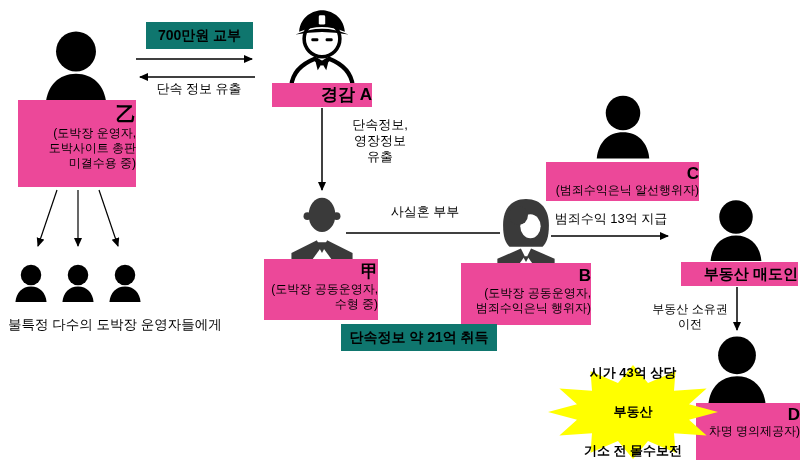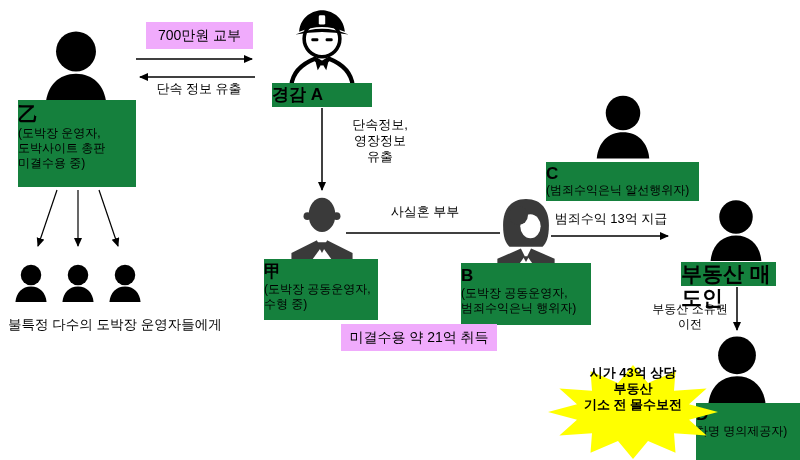--- a/index.html
+++ b/index.html
@@ -2,23 +2,23 @@
 <html><head>
 <meta charset="utf-8">
 <style>
   *{margin:0;padding:0;box-sizing:border-box}
   html,body{background:#ffffff}
   #canvas{position:relative;width:800px;height:460px;background:#ffffff;overflow:hidden;
           font-family:"Liberation Sans","DejaVu Sans",sans-serif;color:#000}
   .abs{position:absolute}
   svg.overlay{position:absolute;left:0;top:0;z-index:1}
   .node-icon{position:absolute;z-index:2}
-  .gbox{position:absolute;background:#15803d;text-align:left;z-index:3;font-weight:700}
-  .ybox{position:absolute;background:#f0abfc;display:flex;align-items:center;justify-content:center;
-        font-weight:400;z-index:4;font-size:14px}
+  .gbox{position:absolute;background:#ec4899;text-align:right;z-index:3;font-weight:700}
+  .ybox{position:absolute;background:#0f766e;display:flex;align-items:center;justify-content:center;
+        font-weight:700;z-index:4;font-size:14px}
   .lbl{position:absolute;font-weight:400;text-align:center;z-index:4;font-size:13px;line-height:16px}
   .nm-xl{font-weight:700;font-size:20px;line-height:23px}
   .nm{font-weight:700;font-size:17px;line-height:20px}
   .desc{font-weight:400;font-size:12px;line-height:15px;white-space:nowrap}
   .nowrap{white-space:nowrap}
 </style>
 </head>
 <body>
 
 <div id="canvas">
@@ -113,55 +113,55 @@
 
   <svg class="node-icon" style="left:493px;top:197px" width="66" height="70">
       <use href="#sym-woman" fill="#3a3a3a"></use>
     </svg>
   <div class="gbox" style="left:461px;top:263px;width:130px;height:62px;padding-top:3px">
     <div class="nm">B</div>
     <div class="desc">(도박장 공동운영자,</div>
     <div class="desc">범죄수익은닉 행위자)</div>
   </div>
 
-  <div class="ybox" style="left:341px;top:324px;width:156px;height:27px">미결수용 약 21억 취득</div>
+  <div class="ybox" style="left:341px;top:324px;width:156px;height:27px">단속정보 약 21억 취득</div>
 
   <svg class="node-icon" style="left:591px;top:90px" width="64" height="73">
       <use href="#sym-person" fill="#000"></use>
     </svg>
   <div class="gbox" style="left:546px;top:162px;width:153px;height:39px;padding-top:2px">
     <div class="nm" style="line-height:19px">C</div>
     <div class="desc">(범죄수익은닉 알선행위자)</div>
   </div>
 
   <div class="lbl nowrap" style="left:551px;top:211px;width:120px">범죄수익 13억 지급</div>
 
   <svg class="node-icon" style="left:700px;top:199px" width="72" height="62">
       <use href="#sym-person" fill="#000"></use>
     </svg>
-  <div class="gbox" style="left:681px;top:262px;width:95px;height:24px;font-size:21px;line-height:24px">부동산 매도인</div>
+  <div class="gbox" style="left:681px;top:262px;width:117px;height:24px;font-size:15px;line-height:24px">부동산 매도인</div>
 
   <div class="lbl" style="left:645px;top:302px;width:90px;font-size:12px;line-height:15px">
     <div>부동산 소유권</div>
     <div>이전</div>
   </div>
 
   <svg class="node-icon" style="left:701px;top:335px" width="72" height="70">
       <use href="#sym-person" fill="#000"></use>
     </svg>
   <div class="gbox" style="left:696px;top:403px;width:104px;height:57px;padding-top:2px">
     <div class="nm" style="line-height:19px">D</div>
     <div class="desc">차명 명의제공자)</div>
   </div>
 
   <div class="abs" style="left:548px;top:365px;width:170px;height:94px;z-index:4">
     <svg width="170" height="94" style="position:absolute;left:0;top:0">
       <polygon fill="#ffff00" points="170,47 141,54.8 158.6,70.5 126,68.2 127.5,87.7 100,76 85,94 70,76 42.5,87.7 44,68.2 11.4,70.5 29,54.8 0,47 29,39.2 11.4,23.5 44,25.8 42.5,6.3 70,18 85,0 100,18 127.5,6.3 126,25.8 158.6,23.5 141,39.2"></polygon>
     </svg>
-    <div style="position:absolute;inset:0;display:flex;flex-direction:column;align-items:center;justify-content:flex-start;font-weight:700;font-size:13px;line-height:16px">
+    <div style="position:absolute;inset:0;display:flex;flex-direction:column;align-items:center;justify-content:space-between;font-weight:700;font-size:13px;line-height:16px">
       <div>시가 43억 상당</div>
       <div>부동산</div>
       <div>기소 전 몰수보전</div>
     </div>
   </div>
 
   <svg class="node-icon" style="left:12px;top:261px" width="38" height="44">
       <use href="#sym-person" fill="#000"></use>
     </svg>
   <svg class="node-icon" style="left:59px;top:261px" width="38" height="44">

